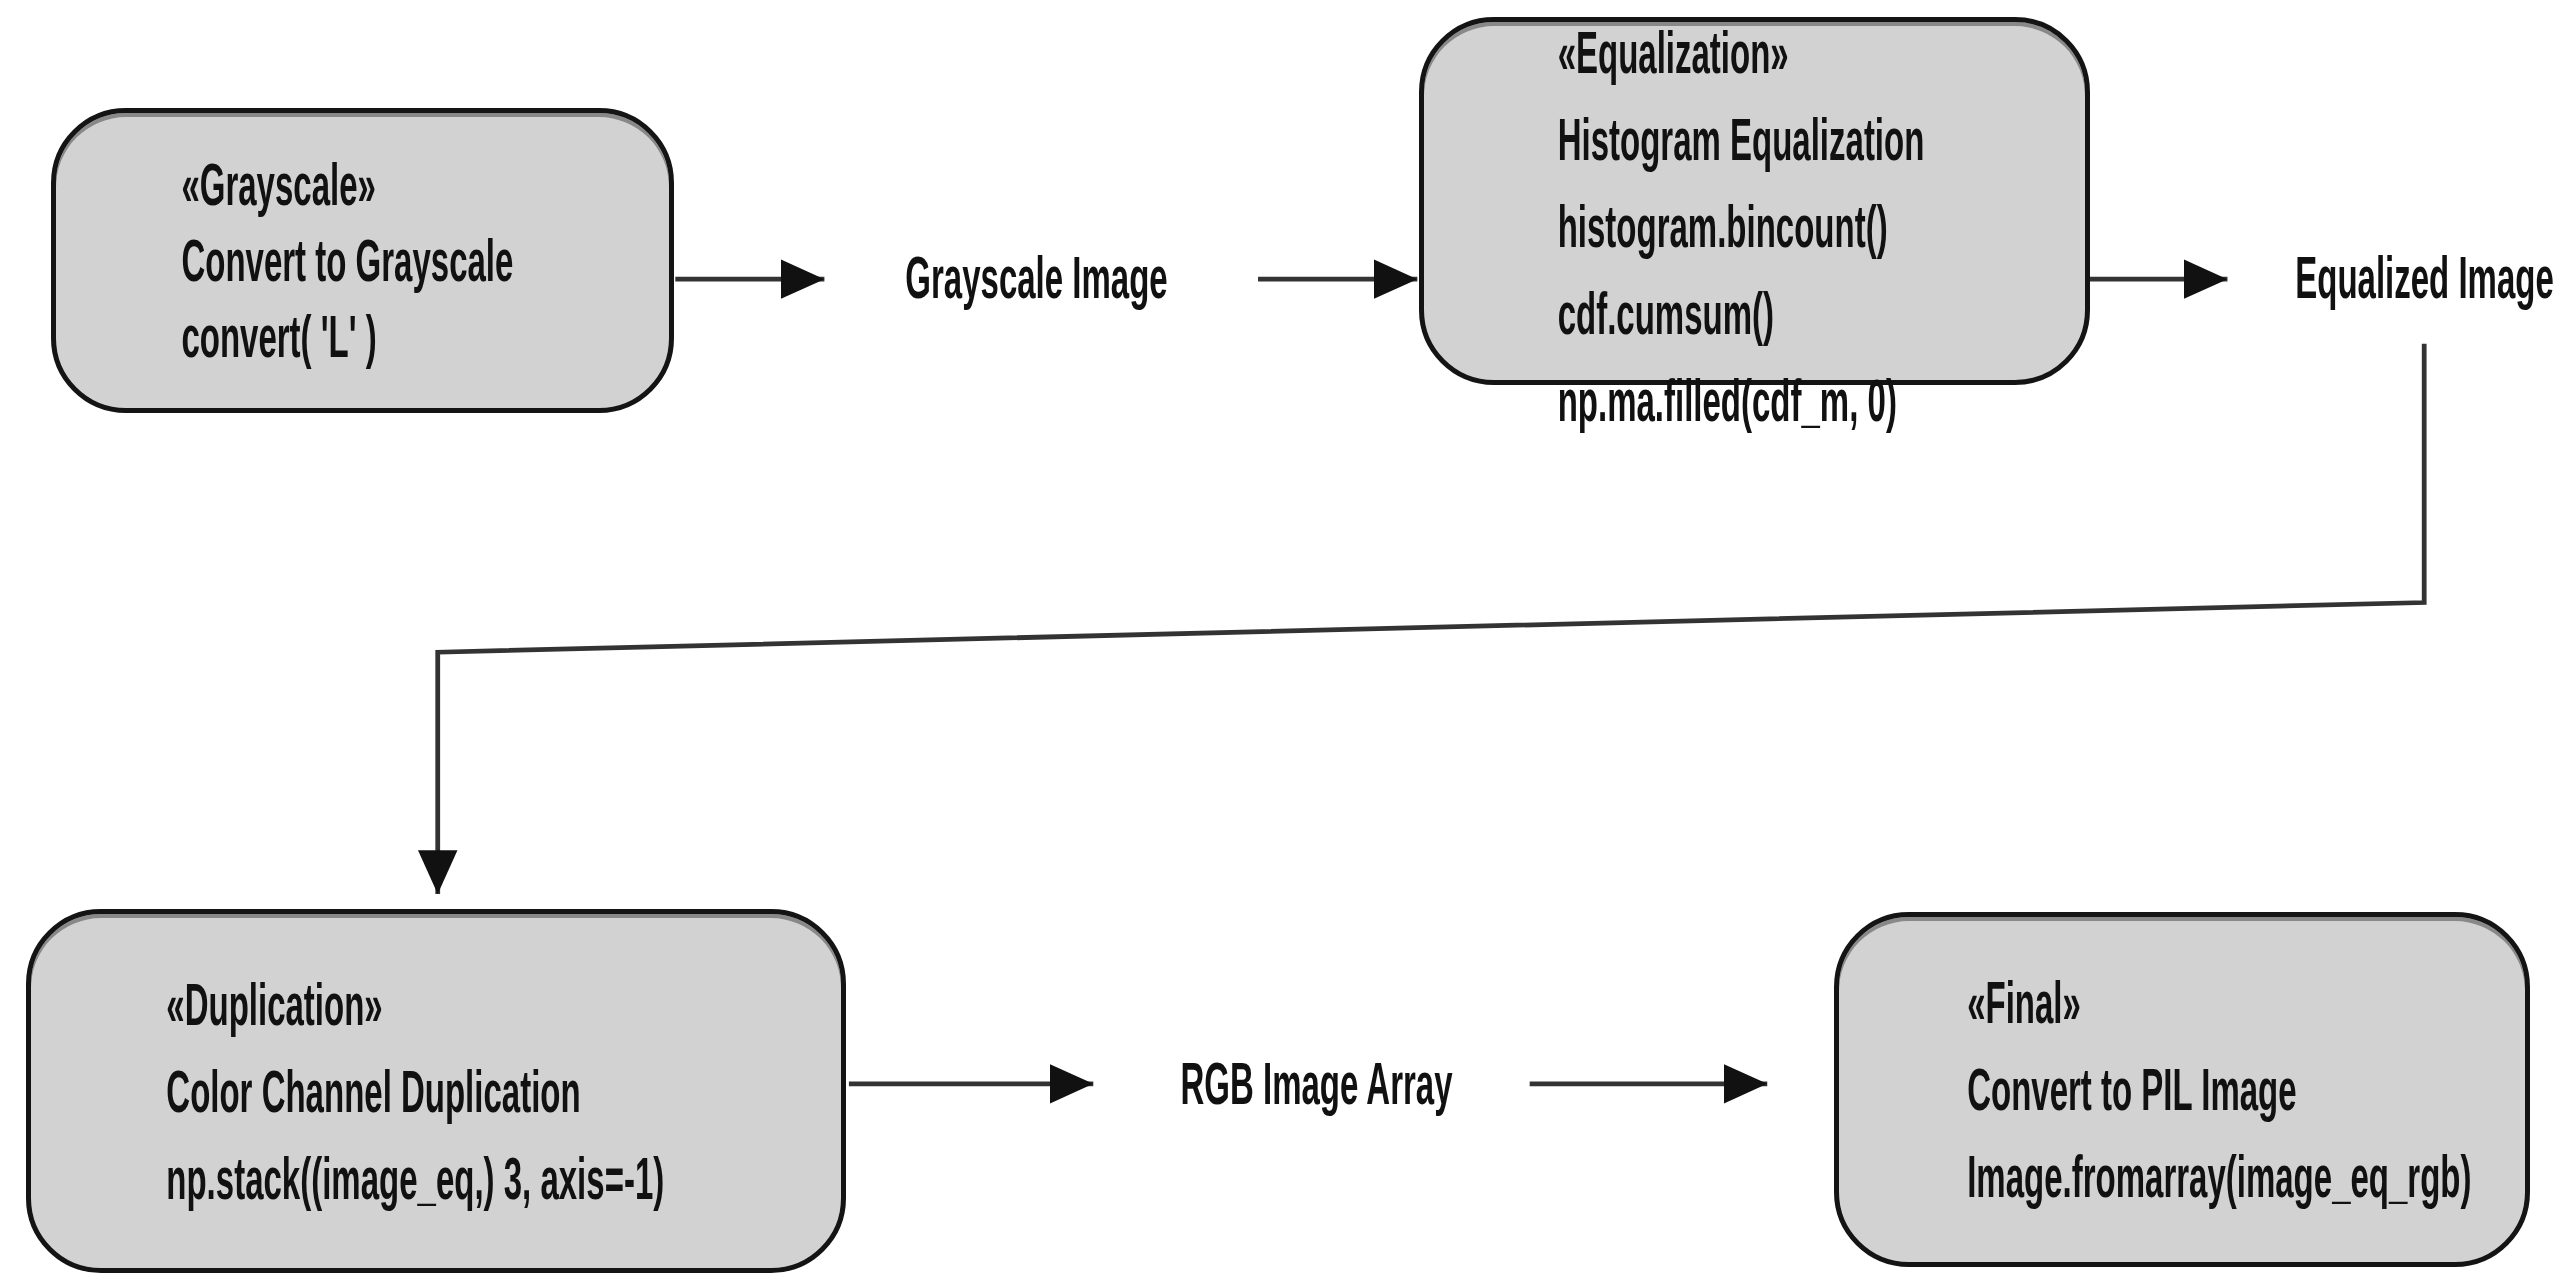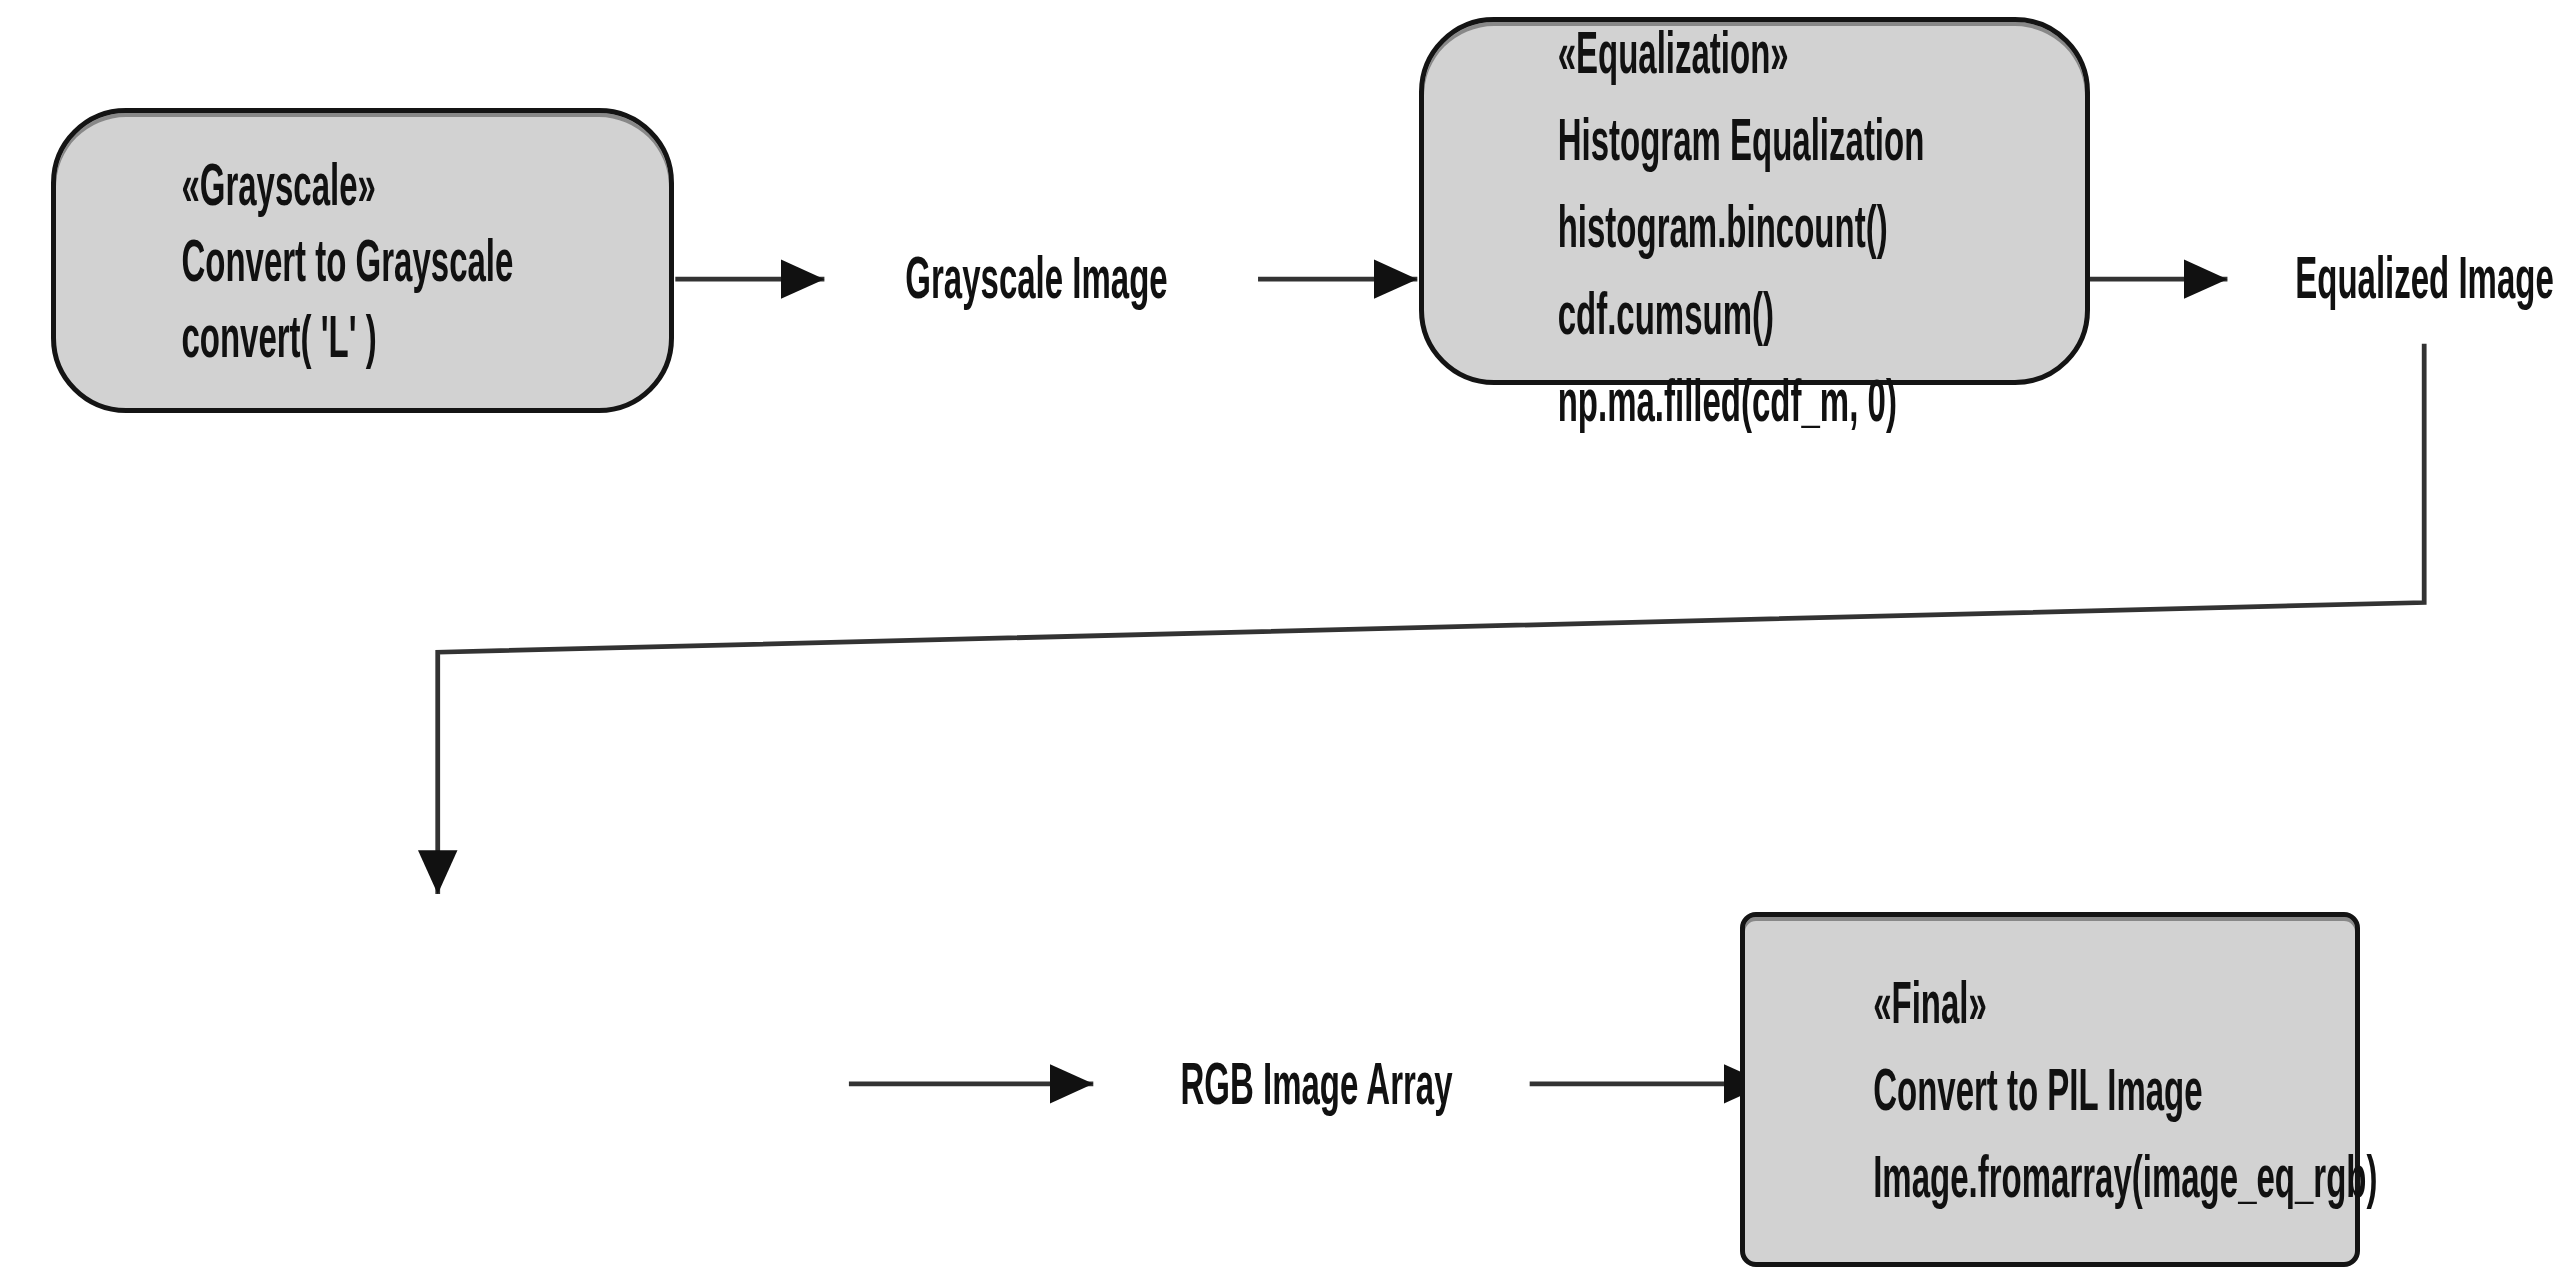--- a/index.html
+++ b/index.html
@@ -41,21 +41,21 @@
     font-weight: 700;
     white-space: nowrap;
   }
   .node-text div { white-space: nowrap; }
   #node-grayscale    { left: 51px;   top: 108px;  width: 623px;  height: 305px; }
   #node-grayscale    .node-text { line-height: 76px; padding-left: 228px; }
   #node-equalization { left: 1419px; top: 17px;   width: 671px;  height: 368px; }
   #node-equalization .node-text { line-height: 87px; padding-left: 243px; padding-top: 50px; }
   #node-duplication  { left: 26px;   top: 909px; width: 820px; height: 364px; }
   #node-duplication  .node-text { line-height: 87px; padding-left: 246px; }
-  #node-final        { left: 1740px; top: 912px; width: 620px; height: 355px; border-radius: 16px; }
+  #node-final        { left: 1834px; top: 912px; width: 696px; height: 355px; }
   #node-final        .node-text { line-height: 87px; padding-left: 233px; }
 
   .flow-label {
     position: absolute;
     width: 613px;
     text-align: center;
     color: #111111;
     font-size: 60px;
     font-weight: 700;
     line-height: 87px;
@@ -104,20 +104,27 @@
   <div class="node" id="node-equalization">
     <div class="node-text">
       <div>«Equalization»</div>
       <div>Histogram Equalization</div>
       <div>histogram.bincount()</div>
       <div>cdf.cumsum()</div>
       <div>np.ma.filled(cdf_m, 0)</div>
     </div>
   </div>
 
+  <div class="node" id="node-duplication">
+    <div class="node-text">
+      <div>«Duplication»</div>
+      <div>Color Channel Duplication</div>
+      <div>np.stack((image_eq,) 3, axis=-1)</div>
+    </div>
+  </div>
 
   <div class="node" id="node-final">
     <div class="node-text">
       <div>«Final»</div>
       <div>Convert to PIL Image</div>
       <div>Image.fromarray(image_eq_rgb)</div>
     </div>
   </div>
 
   <div class="flow-label" id="label-grayscale-image">Grayscale Image</div>

